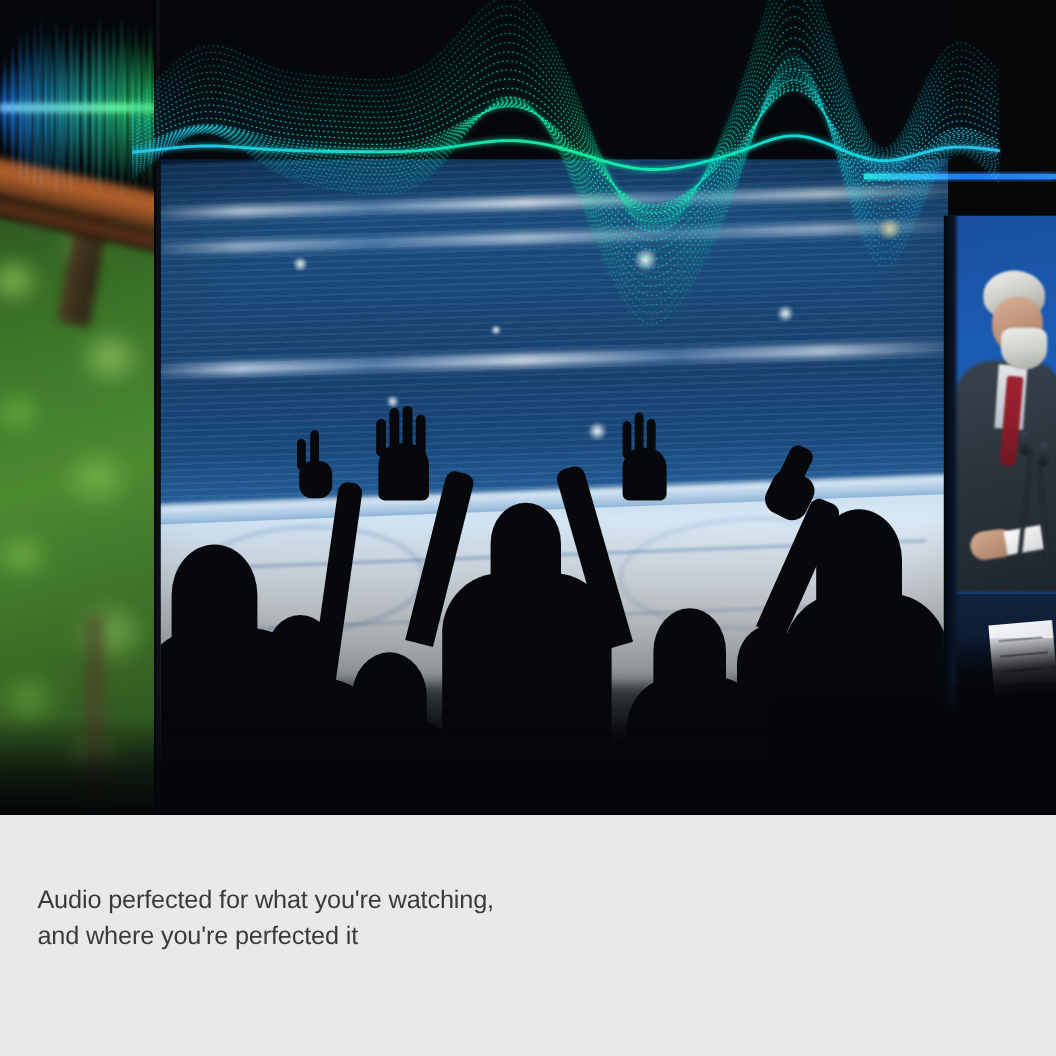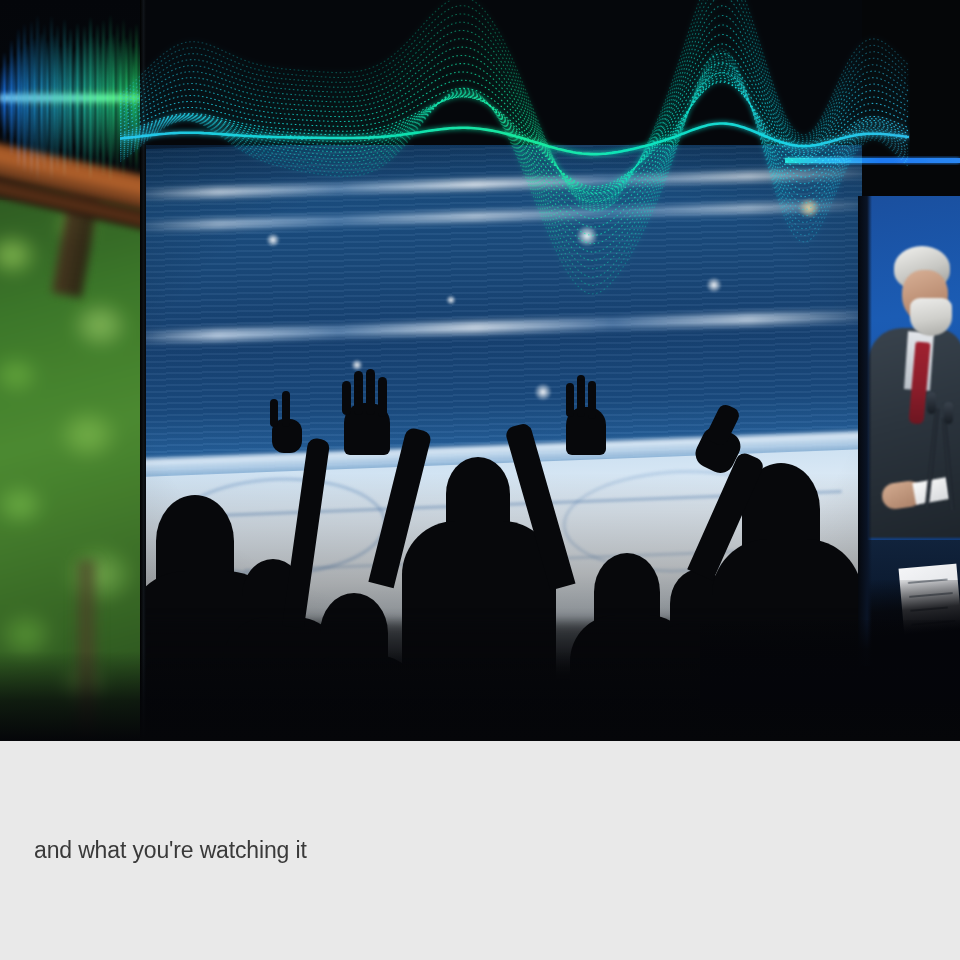--- a/index.html
+++ b/index.html
@@ -753,18 +753,18 @@
         </g>
       <rect x="0" y="62" width="175" height="5" fill="url(#gblue)" opacity=".95" filter="url(#bglow)"></rect>
     </svg>
 
     <div class="bottom-wedge"></div>
     <div class="hero-bottom-fade"></div>
   </div>
 
   <div class="caption">
     <p class="caption-sub">
-      <br>
-      <span>and what you're watching it</span>
+      <span>Audio perfected for what you're watching,</span><br>
+      <span>and where you're perfected it</span>
     </p>
   </div>
 
 </div>
 
 </body></html>

